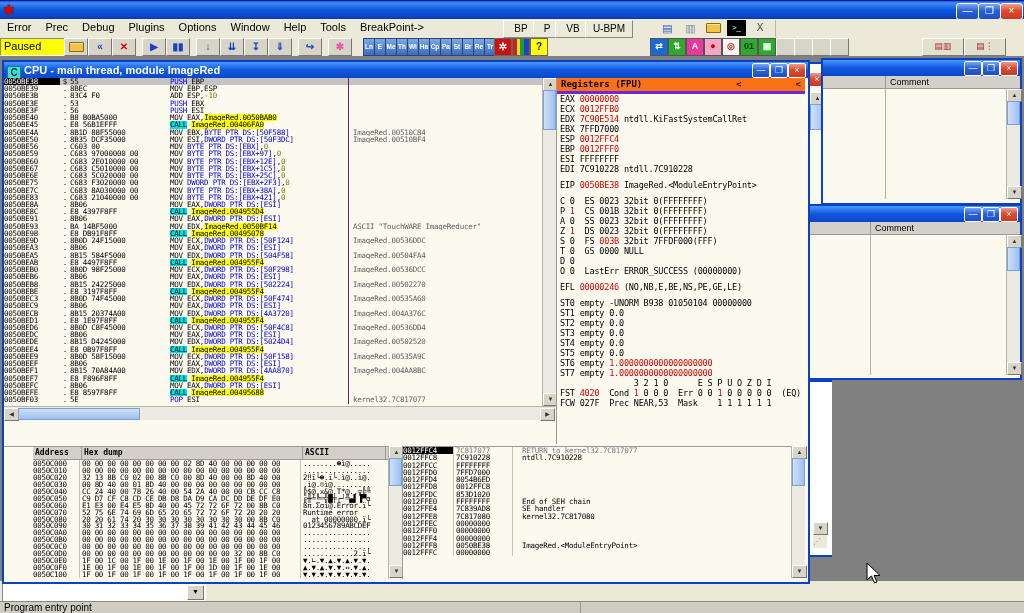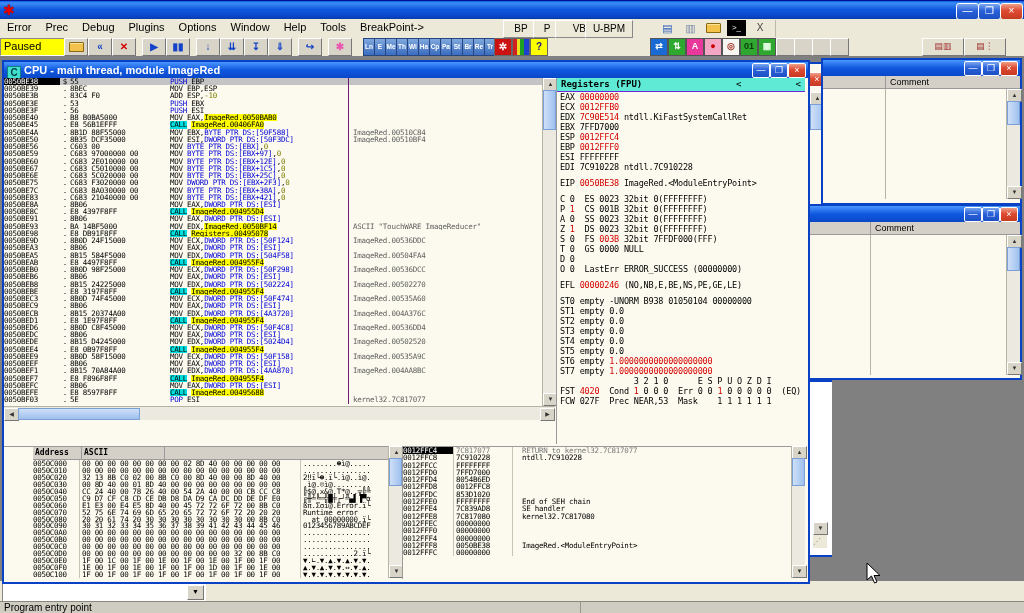--- a/index.html
+++ b/index.html
@@ -52,21 +52,21 @@
   .xptitle{height:16px;background:linear-gradient(180deg,#4a97ff 0%,#1058e0 50%,#0a47c8 100%);
     color:#fff;font-weight:bold;font-size:11px;line-height:16px;padding-left:3px;position:relative;}
   .cwbtn{position:absolute;top:1px;width:16px;height:13px;border-radius:2px;color:#fff;text-align:center;
     font-size:9px;line-height:12px;border:1px solid #fff;background:linear-gradient(180deg,#7aa7f0,#2a61d8 45%,#1c4fc4);font-weight:normal;}
   .cwbtn.close{background:linear-gradient(180deg,#f0a08a,#dd4a31 45%,#c63b22);}
   .cpu-icon{display:inline-block;width:12px;height:12px;background:#40e0d0;color:#004040;font-size:10px;
     line-height:12px;text-align:center;font-weight:bold;margin-right:3px;vertical-align:-2px;border:1px solid #108080;}
   
   .mono{font-family:"DejaVu Sans Mono",monospace;}
   .pane{position:absolute;background:#fcfaee;overflow:hidden;}
-  .phdr{background:#5eead4;border-bottom:1px solid #6d28d9;color:#000;font-weight:bold;}
+  .phdr{background:#f97316;border-bottom:3px solid #6d28d9;color:#000;font-weight:bold;}
   
   .drow{display:flex;height:7.24px;line-height:7.3px;font-size:7.5px;letter-spacing:-0.25px;white-space:pre;}
   .drow.dsel{background:#c4c4c4;}
   .dc{display:inline-block;overflow:hidden;flex:none;}
   .dc-addr{width:56px;}
   .dc-mark{width:10px;text-align:center;}
   .dc-hex{width:100px;}
   .dc-cmd{width:178px;border-right:1px solid #701a75;}
   .dc-cmt{flex:1;padding-left:4px;color:#5f5f5f;}
   .inv{background:#000;color:#fff;}
@@ -124,21 +124,21 @@
     <span class="winbtn" style="left:956px;">—</span>
     <span class="winbtn" style="left:978px;">❐</span>
     <span class="winbtn close" style="left:1000px;">×</span>
   </div>
 
   <div class="abs menubar">
     <div id="menu-items" style="display:inline-block;"><span class="menu-item">Error</span><span class="menu-item">Prec</span><span class="menu-item">Debug</span><span class="menu-item">Plugins</span><span class="menu-item">Options</span><span class="menu-item">Window</span><span class="menu-item">Help</span><span class="menu-item">Tools</span><span class="menu-item">BreakPoint-&gt;</span></div>
     <div id="menu-plugin-btns">
         <span class="mbtn" style="left: 503px; width: 26px; text-align: center;">BP</span>
         <span class="mbtn" style="left: 533px; width: 18px;">P</span>
-        <span class="mbtn" style="left: 555px; width: 26px; text-align: right;">VB</span>
+        <span class="mbtn" style="left: 555px; width: 26px;">VB</span>
         <span class="mbtn" style="left: 585px; width: 38px;">U-BPM</span>
       </div>
     <div id="menu-icon-btns">
         <span class="micon" style="left: 658px; color: rgb(48, 96, 192);">▤</span>
         <span class="micon" style="left: 681px; color: rgb(120, 136, 168);">▥</span>
         <span class="micon" style="left: 704px;"><span class="folder-shape"></span></span>
         <span class="micon" style="left: 727px; color: rgb(255, 255, 255); background: rgb(0, 0, 0); font-size: 8px;">&gt;_</span>
       </div>
     <span class="menu-x" style="left:752px;">X</span>
     <span class="mb-divider" style="left:775px;"></span>
@@ -277,21 +277,21 @@
             <div class="drow"><span class="dc dc-addr">0050BE60</span><span class="dc dc-mark">.</span><span class="dc dc-hex">C683 2E010000 00</span><span class="dc dc-cmd"><span class="sg-k">MOV </span><span class="sg-b">BYTE PTR DS:[EBX+12E]</span><span class="sg-k">,</span><span class="sg-o">0</span></span><span class="dc dc-cmt"></span></div>
             <div class="drow"><span class="dc dc-addr">0050BE67</span><span class="dc dc-mark">.</span><span class="dc dc-hex">C683 C5010000 00</span><span class="dc dc-cmd"><span class="sg-k">MOV </span><span class="sg-b">BYTE PTR DS:[EBX+1C5]</span><span class="sg-k">,</span><span class="sg-o">0</span></span><span class="dc dc-cmt"></span></div>
             <div class="drow"><span class="dc dc-addr">0050BE6E</span><span class="dc dc-mark">.</span><span class="dc dc-hex">C683 5C020000 00</span><span class="dc dc-cmd"><span class="sg-k">MOV </span><span class="sg-b">BYTE PTR DS:[EBX+25C]</span><span class="sg-k">,</span><span class="sg-o">0</span></span><span class="dc dc-cmt"></span></div>
             <div class="drow"><span class="dc dc-addr">0050BE75</span><span class="dc dc-mark">.</span><span class="dc dc-hex">C683 F3020000 00</span><span class="dc dc-cmd"><span class="sg-k">MOV </span><span class="sg-b">DWORD PTR DS:[EBX+2F3]</span><span class="sg-k">,</span><span class="sg-o">0</span></span><span class="dc dc-cmt"></span></div>
             <div class="drow"><span class="dc dc-addr">0050BE7C</span><span class="dc dc-mark">.</span><span class="dc dc-hex">C683 8A030000 00</span><span class="dc dc-cmd"><span class="sg-k">MOV </span><span class="sg-b">BYTE PTR DS:[EBX+38A]</span><span class="sg-k">,</span><span class="sg-o">0</span></span><span class="dc dc-cmt"></span></div>
             <div class="drow"><span class="dc dc-addr">0050BE83</span><span class="dc dc-mark">.</span><span class="dc dc-hex">C683 21040000 00</span><span class="dc dc-cmd"><span class="sg-k">MOV </span><span class="sg-b">BYTE PTR DS:[EBX+421]</span><span class="sg-k">,</span><span class="sg-o">0</span></span><span class="dc dc-cmt"></span></div>
             <div class="drow"><span class="dc dc-addr">0050BE8A</span><span class="dc dc-mark">.</span><span class="dc dc-hex">8B06</span><span class="dc dc-cmd"><span class="sg-k">MOV EAX,</span><span class="sg-b">DWORD PTR DS:[ESI]</span></span><span class="dc dc-cmt"></span></div>
             <div class="drow"><span class="dc dc-addr">0050BE8C</span><span class="dc dc-mark">.</span><span class="dc dc-hex">E8 4397F8FF</span><span class="dc dc-cmd"><span class="sg-c">CALL</span><span class="sg-k"> </span><span class="sg-y">ImageRed.004955D4</span></span><span class="dc dc-cmt"></span></div>
             <div class="drow"><span class="dc dc-addr">0050BE91</span><span class="dc dc-mark">.</span><span class="dc dc-hex">8B06</span><span class="dc dc-cmd"><span class="sg-k">MOV EAX,</span><span class="sg-b">DWORD PTR DS:[ESI]</span></span><span class="dc dc-cmt"></span></div>
             <div class="drow"><span class="dc dc-addr">0050BE93</span><span class="dc dc-mark">.</span><span class="dc dc-hex">BA 14BF5000</span><span class="dc dc-cmd"><span class="sg-k">MOV EDX,</span><span class="sg-y">ImageRed.0050BF14</span></span><span class="dc dc-cmt">ASCII "TouchWARE ImageReducer"</span></div>
-            <div class="drow"><span class="dc dc-addr">0050BE98</span><span class="dc dc-mark">.</span><span class="dc dc-hex">E8 DB91F8FF</span><span class="dc dc-cmd"><span class="sg-c">CALL</span><span class="sg-k"> </span><span class="sg-y">Registers.00495078</span></span><span class="dc dc-cmt"></span></div>
+            <div class="drow"><span class="dc dc-addr">0050BE98</span><span class="dc dc-mark">.</span><span class="dc dc-hex">E8 DB91F8FF</span><span class="dc dc-cmd"><span class="sg-c">CALL</span><span class="sg-k"> </span><span class="sg-y">ImageRed.00495078</span></span><span class="dc dc-cmt"></span></div>
             <div class="drow"><span class="dc dc-addr">0050BE9D</span><span class="dc dc-mark">.</span><span class="dc dc-hex">8B0D 24F15000</span><span class="dc dc-cmd"><span class="sg-k">MOV ECX,</span><span class="sg-b">DWORD PTR DS:[50F124]</span></span><span class="dc dc-cmt">ImageRed.00536DDC</span></div>
             <div class="drow"><span class="dc dc-addr">0050BEA3</span><span class="dc dc-mark">.</span><span class="dc dc-hex">8B06</span><span class="dc dc-cmd"><span class="sg-k">MOV EAX,</span><span class="sg-b">DWORD PTR DS:[ESI]</span></span><span class="dc dc-cmt"></span></div>
             <div class="drow"><span class="dc dc-addr">0050BEA5</span><span class="dc dc-mark">.</span><span class="dc dc-hex">8B15 584F5000</span><span class="dc dc-cmd"><span class="sg-k">MOV EDX,</span><span class="sg-b">DWORD PTR DS:[504F58]</span></span><span class="dc dc-cmt">ImageRed.00504FA4</span></div>
             <div class="drow"><span class="dc dc-addr">0050BEAB</span><span class="dc dc-mark">.</span><span class="dc dc-hex">E8 4497F8FF</span><span class="dc dc-cmd"><span class="sg-c">CALL</span><span class="sg-k"> </span><span class="sg-y">ImageRed.004955F4</span></span><span class="dc dc-cmt"></span></div>
             <div class="drow"><span class="dc dc-addr">0050BEB0</span><span class="dc dc-mark">.</span><span class="dc dc-hex">8B0D 98F25000</span><span class="dc dc-cmd"><span class="sg-k">MOV ECX,</span><span class="sg-b">DWORD PTR DS:[50F298]</span></span><span class="dc dc-cmt">ImageRed.00536DCC</span></div>
             <div class="drow"><span class="dc dc-addr">0050BEB6</span><span class="dc dc-mark">.</span><span class="dc dc-hex">8B06</span><span class="dc dc-cmd"><span class="sg-k">MOV EAX,</span><span class="sg-b">DWORD PTR DS:[ESI]</span></span><span class="dc dc-cmt"></span></div>
             <div class="drow"><span class="dc dc-addr">0050BEB8</span><span class="dc dc-mark">.</span><span class="dc dc-hex">8B15 24225000</span><span class="dc dc-cmd"><span class="sg-k">MOV EDX,</span><span class="sg-b">DWORD PTR DS:[502224]</span></span><span class="dc dc-cmt">ImageRed.00502270</span></div>
             <div class="drow"><span class="dc dc-addr">0050BEBE</span><span class="dc dc-mark">.</span><span class="dc dc-hex">E8 3197F8FF</span><span class="dc dc-cmd"><span class="sg-c">CALL</span><span class="sg-k"> </span><span class="sg-y">ImageRed.004955F4</span></span><span class="dc dc-cmt"></span></div>
             <div class="drow"><span class="dc dc-addr">0050BEC3</span><span class="dc dc-mark">.</span><span class="dc dc-hex">8B0D 74F45000</span><span class="dc dc-cmd"><span class="sg-k">MOV ECX,</span><span class="sg-b">DWORD PTR DS:[50F474]</span></span><span class="dc dc-cmt">ImageRed.00535A60</span></div>
             <div class="drow"><span class="dc dc-addr">0050BEC9</span><span class="dc dc-mark">.</span><span class="dc dc-hex">8B06</span><span class="dc dc-cmd"><span class="sg-k">MOV EAX,</span><span class="sg-b">DWORD PTR DS:[ESI]</span></span><span class="dc dc-cmt"></span></div>
@@ -362,20 +362,21 @@
             <div class="rline"><span class="sg-k">ST7 empty </span><span class="sg-r">1.0000000000000000000</span></div>
             <div class="rline"><span class="sg-k">               3 2 1 0      E S P U O Z D I</span></div>
             <div class="rline"><span class="sg-k">FST </span><span class="sg-r">4020</span><span class="sg-k">  Cond </span><span class="sg-r">1</span><span class="sg-k"> 0 0 0  Err 0 0 </span><span class="sg-r">1</span><span class="sg-k"> 0 0 0 0 0  (EQ)</span></div>
             <div class="rline"><span class="sg-k">FCW 027F  Prec NEAR,53  Mask    1 1 1 1 1 1</span></div>
           </div>
       </div>
 
       <div class="pane mono" style="left:0;top:384px;width:384px;height:132px;border-top:1px solid #9a9a9a;padding-left:29px;">
         <div class="dump-hdr">
           <span style="width:46px;">Address</span>
+            <span style="width:218px;">Hex dump</span>
             <span style="width:80px;">ASCII</span>
             <span style="flex:1;border-right:none;"></span>
         </div>
         <div id="dump-body">
             <div class="mrow"><span class="m-addr">0050C000</span><span class="m-hex">00 00 00 00 00 00 00 00 02 8D 40 00 00 00 00 00</span><span class="m-ascii">........☻ì@.....</span></div>
             <div class="mrow"><span class="m-addr">0050C010</span><span class="m-hex">00 00 00 00 00 00 00 00 00 00 00 00 00 00 00 00</span><span class="m-ascii">................</span></div>
             <div class="mrow"><span class="m-addr">0050C020</span><span class="m-hex">32 13 8B C0 02 00 8B C0 00 8D 40 00 00 8D 40 00</span><span class="m-ascii">2‼ï└☻.ï└.ì@..ì@.</span></div>
             <div class="mrow"><span class="m-addr">0050C030</span><span class="m-hex">00 8D 40 00 01 8D 40 00 00 00 00 00 00 00 00 00</span><span class="m-ascii">.ì@.☺ì@.........</span></div>
             <div class="mrow"><span class="m-addr">0050C040</span><span class="m-hex">CC 24 40 00 78 26 40 00 54 2A 40 00 00 CB CC C8</span><span class="m-ascii">╠$@.x&amp;@.T*@..╦╠╚</span></div>
             <div class="mrow"><span class="m-addr">0050C050</span><span class="m-hex">C9 D7 CF C8 CD CE DB D8 DA D9 CA DC DD DE DF E0</span><span class="m-ascii">╔╫╧╚═╬█╪┌┘╩▄▌▐▀α</span></div>

